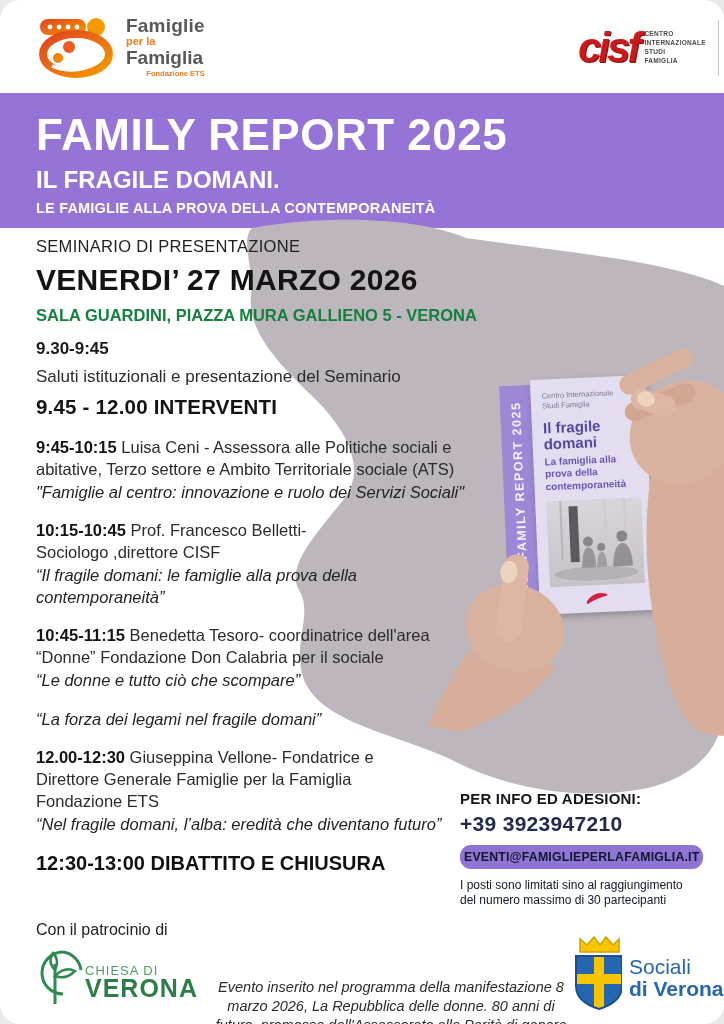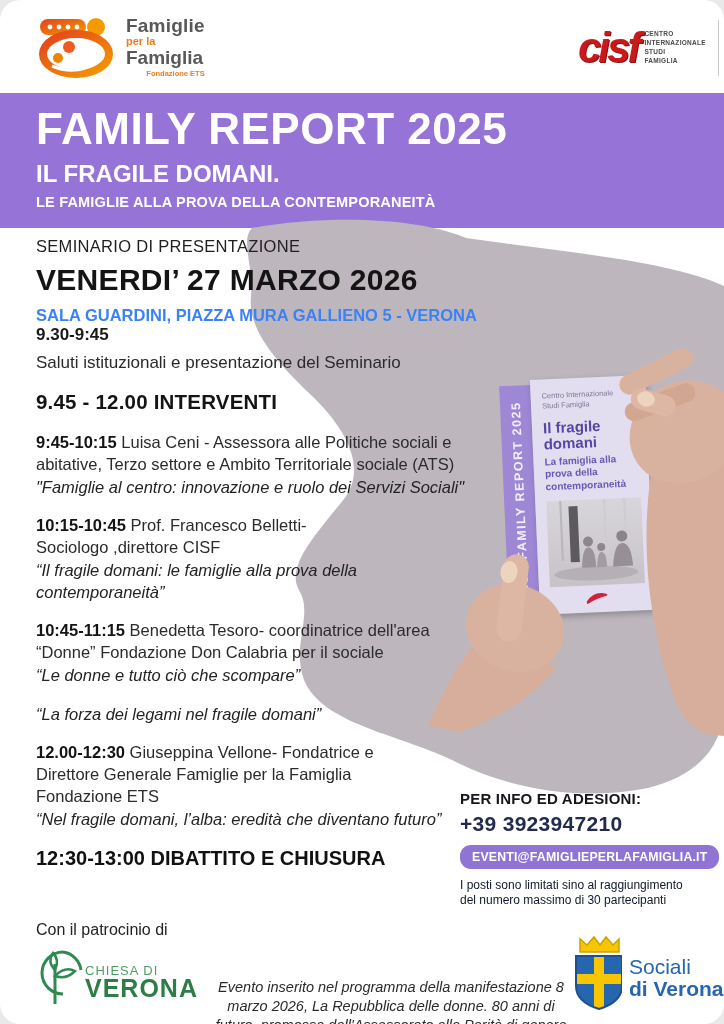--- a/index.html
+++ b/index.html
@@ -14,35 +14,35 @@
   .fam-text{line-height:1;}
   .fam-l1{font-size:19px;font-weight:700;color:#58585a;letter-spacing:.2px;}
   .fam-l2{font-size:11px;font-weight:700;color:#ef7d1a;margin-top:1px;}
   .fam-l3{font-size:19px;font-weight:700;color:#58585a;margin-top:1px;}
   .fam-sub{font-size:7.5px;font-weight:700;color:#ef7d1a;text-align:right;margin-top:3px;}
   .hdr-right{position:absolute;left:578px;top:20px;display:flex;align-items:center;gap:6px;}
   .cisf-word{font-size:42px;font-weight:800;font-style:italic;color:#c8191b;line-height:.8;letter-spacing:-3px;text-shadow:1px 1px 0 #8e0f10;}
   .cisf-lines{font-size:6.5px;font-weight:700;color:#4a4a4a;line-height:1.35;letter-spacing:.3px;}
   .cisf-divider{width:1px;height:56px;background:#c9c9c9;margin-left:6px;}
   
-  .banner{position:absolute;left:0;top:93px;width:724px;height:135px;background:#9673d6;padding:14px 36px 0 36px;}
+  .banner{position:absolute;left:0;top:93px;width:724px;height:135px;background:#9673d6;padding:20px 36px 0 36px;}
   .banner-title{font-size:44px;font-weight:800;color:#fff;letter-spacing:.5px;line-height:1;}
   .banner-sub{font-size:24px;font-weight:800;color:#fff;margin-top:11px;line-height:1;}
   .banner-tag{font-size:14.5px;font-weight:700;color:#fff;margin-top:8px;letter-spacing:.2px;}
   
   .blob-svg,.hands-svg{position:absolute;left:0;top:0;width:724px;height:1024px;pointer-events:none;}
   .blob-svg{z-index:1;}
   .hands-svg{z-index:4;}
   
   .left-col{position:absolute;left:36px;top:237px;width:472px;z-index:3;}
   .kicker{font-size:16.5px;font-weight:500;color:#1f1f1f;letter-spacing:.3px;margin-bottom:7px;}
   .date{font-size:30px;font-weight:800;color:#141414;letter-spacing:.3px;margin-bottom:9px;}
-  .venue{font-size:16.5px;font-weight:700;color:#3b82f6;}
+  .venue{font-size:16.5px;font-weight:700;color:#15803d;margin-bottom:14px;}
   .slot-time{font-size:17px;font-weight:600;color:#1a1a1a;margin-bottom:8px;}
-  .slot-text{font-size:17px;color:#2b2b2b;margin-bottom:17px;}
+  .slot-text{font-size:17px;color:#2b2b2b;margin-bottom:8px;}
   .session{font-size:20.5px;font-weight:700;color:#141414;letter-spacing:.2px;margin-bottom:18px;}
   .item{margin-bottom:17px;line-height:1.32;}
   .item p{margin:0;font-size:16.5px;color:#2b2b2b;}
   .item .t{font-weight:700;color:#141414;}
   .item .quote{font-style:italic;color:#232323;margin-top:1px;}
   .w320{max-width:322px;} .w370{max-width:372px;} .w395{max-width:398px;} .w400{max-width:402px;} .w440{max-width:442px;}
   .closing{font-size:20px;font-weight:800;color:#111;margin-top:2px;}
   
   .book{position:absolute;left:504px;top:378px;width:146px;height:236px;z-index:3;transform:rotate(-2.5deg);}
   .spine{position:absolute;left:0;top:5px;width:31px;height:230px;background:#9e87d4;display:flex;align-items:center;justify-content:center;}
@@ -50,21 +50,21 @@
   .cover{position:absolute;left:31px;top:0;width:115px;height:235px;background:#e2def0;box-shadow:2px 3px 6px rgba(0,0,0,.25);padding:12px 9px 6px 11px;}
   .cover-pub{font-size:7.5px;color:#7d7894;line-height:1.35;}
   .cover-title{font-size:15px;font-weight:700;color:#5747a3;margin-top:9px;line-height:1.05;}
   .cover-sub{font-size:10px;font-weight:700;color:#6a58b5;margin-top:4px;line-height:1.25;max-width:92px;}
   .cover-photo{margin-top:8px;width:95px;height:86px;background:linear-gradient(#d9d6db,#c6c2c7);}
   .cover-brand{position:absolute;left:0;right:0;bottom:8px;display:flex;justify-content:center;}
   
   .info{position:absolute;left:460px;top:790px;width:256px;z-index:3;}
   .info-label{font-size:15px;font-weight:700;color:#15151c;letter-spacing:.2px;}
   .info-phone{font-size:21px;font-weight:800;color:#222b4e;margin-top:5px;letter-spacing:.3px;}
-  .info-badge{display:inline-block;margin-top:9px;background:#8f74d4;color:#ffffff;font-size:12.3px;font-weight:700;letter-spacing:.2px;padding:5px 12px;border-radius:11px;}
+  .info-badge{display:inline-block;margin-top:9px;background:#8f74d4;color:#0f172a;font-size:12.3px;font-weight:700;letter-spacing:.2px;padding:5px 4px;border-radius:11px;}
   .info-note{font-size:12px;color:#0f172a;margin-top:9px;line-height:1.25;max-width:240px;}
   
   .patronage-label{position:absolute;left:36px;top:921px;font-size:16px;color:#232323;z-index:3;}
   .chiesa{position:absolute;left:33px;top:944px;display:flex;align-items:center;z-index:3;}
   .chiesa-text{margin-left:-10px;line-height:.9;margin-top:14px;}
   .chiesa-l1{font-size:13px;color:#4d9e63;letter-spacing:1px;}
   .chiesa-l2{font-size:25px;font-weight:700;color:#2e7d47;letter-spacing:1px;}
   .footer-note{position:absolute;left:210px;top:978px;width:362px;font-size:14.5px;font-style:italic;color:#2b2b2b;text-align:center;line-height:1.3;z-index:3;}
   .comune{position:absolute;left:572px;top:934px;display:flex;align-items:flex-start;z-index:3;}
   .comune-text{margin-left:7px;margin-top:22px;line-height:1.05;}

